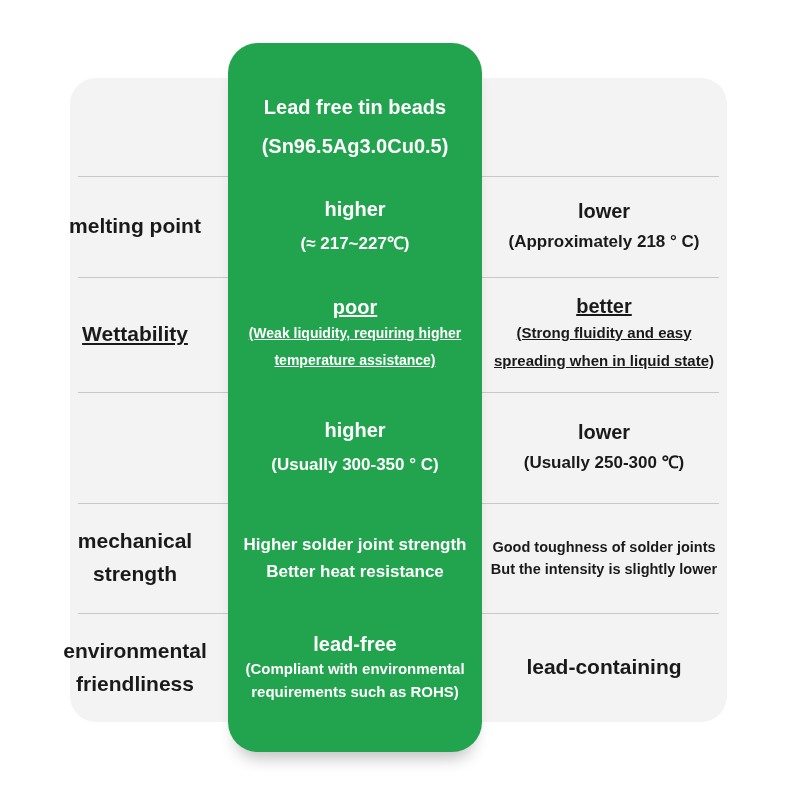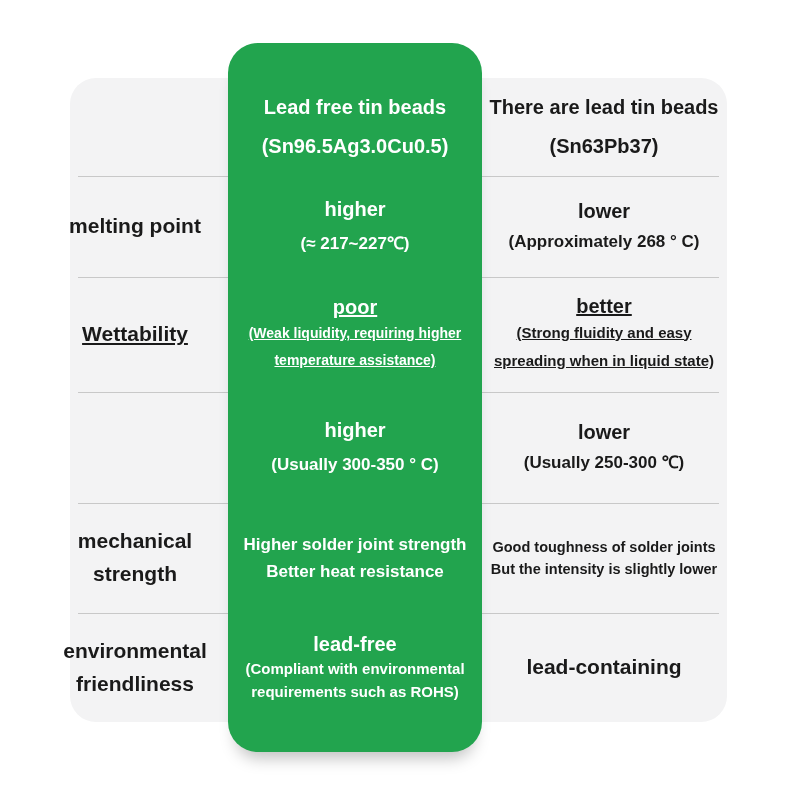--- a/index.html
+++ b/index.html
@@ -68,38 +68,33 @@
   <div class="divider d4"></div>
   <div class="divider d5"></div>
 
   <div class="green-col"></div>
 
   <div class="cell col-green row-header on-green">
     <div class="hdr-line nowrap">Lead free tin beads</div>
     <div class="gap"></div>
     <div class="hdr-line nowrap">(Sn96.5Ag3.0Cu0.5)</div>
   </div>
-  <div class="cell col-right row-header on-gray">
-    <div class="hdr-line nowrap">There are lead tin beads</div>
-    <div class="gap"></div>
-    <div class="hdr-line nowrap">(Sn63Pb37)</div>
-  </div>
 
   <div class="cell col-label row-1 on-gray">
     <div class="label">melting point</div>
   </div>
   <div class="cell col-green row-1 on-green">
     <div class="main">higher</div>
     <div class="g1"></div>
     <div class="sub nowrap">(≈ 217~227℃)</div>
   </div>
   <div class="cell col-right row-1 on-gray">
     <div class="main">lower</div>
     <div class="g2"></div>
-    <div class="sub nowrap">(Approximately 268 ° C)</div>
+    <div class="sub nowrap">(Approximately 218 ° C)</div>
   </div>
 
   <div class="cell col-label row-2 on-gray">
     <div class="label">Wettability</div>
   </div>
   <div class="cell col-green row-2 on-green">
     <div class="main">poor</div>
     <div class="sub sub-green">(Weak liquidity, requiring higher temperature assistance)</div>
   </div>
   <div class="cell col-right row-2 on-gray">

